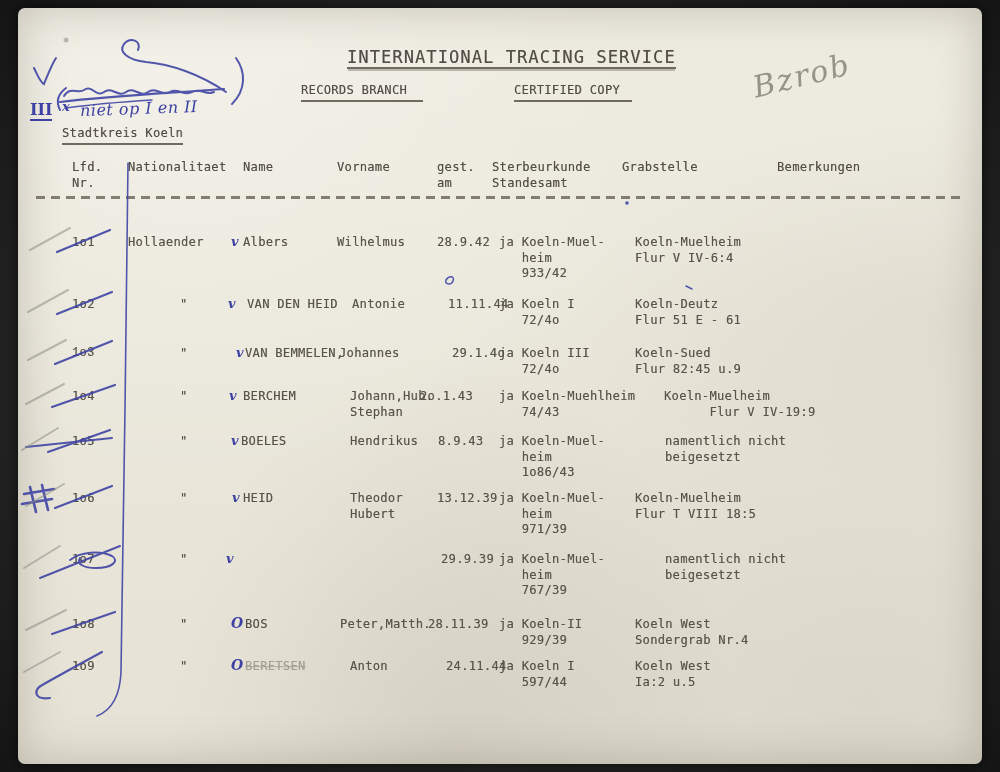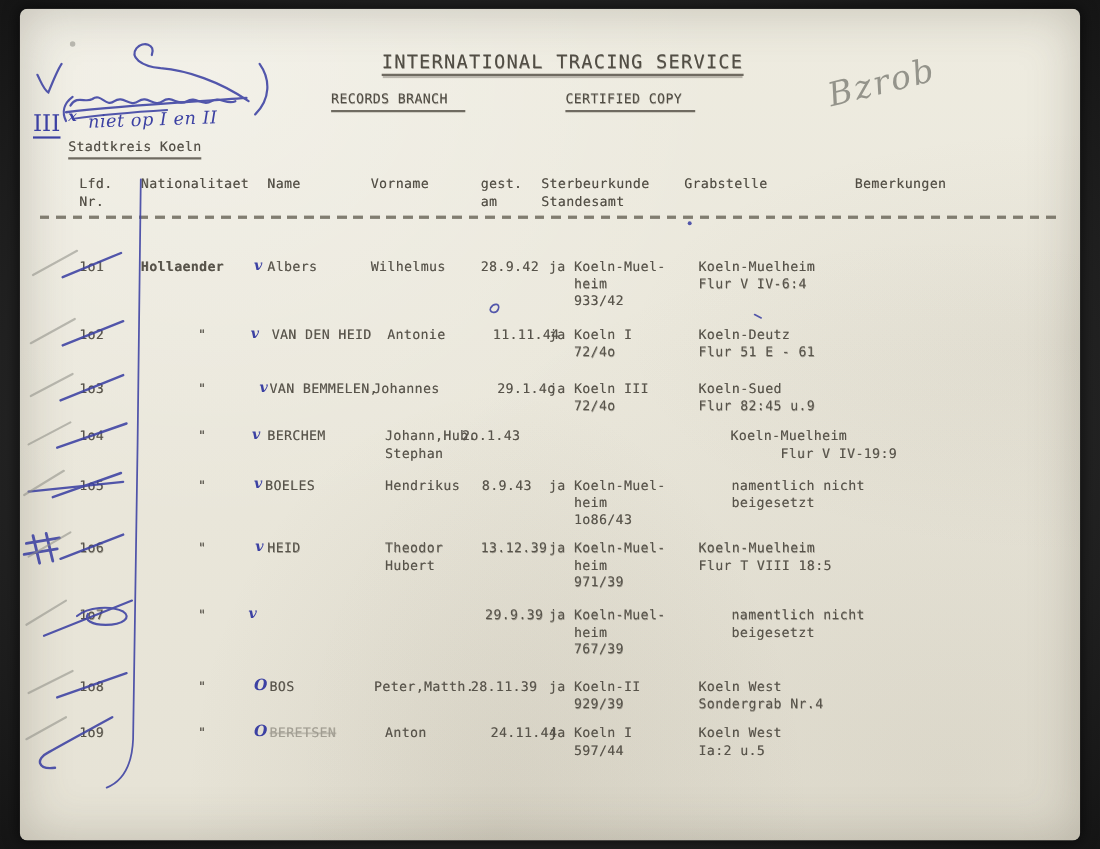--- a/index.html
+++ b/index.html
@@ -24,21 +24,21 @@
   .title{font-size:17px;letter-spacing:1.1px;
      box-shadow:0 3px 0 -1px rgba(88,84,74,.35);}
   .dashrule{position:absolute;left:36px;top:196px;width:930px;height:2.5px;z-index:2;
      background:repeating-linear-gradient(90deg,#6e6a5d 0 9px,transparent 9px 15px);
      opacity:.85;}
   .ink{position:absolute;z-index:4;color:#3c41a3;
      font-family:"DejaVu Serif",serif;font-style:italic;white-space:pre;}
   .mark-v{font-size:13px;font-weight:bold;}
   .mark-o{font-size:14px;font-weight:bold;}
   .script{font-size:16px;letter-spacing:.5px;transform:rotate(-2deg);}
-  .roman{font-size:21px;font-weight:normal;font-style:normal;
+  .roman{font-size:16px;font-weight:bold;font-style:normal;
      border-bottom:2px solid #3c41a3;}
   .pencil{position:absolute;z-index:4;color:#77776f;opacity:.75;
      font-family:"DejaVu Serif",serif;font-style:italic;font-size:30px;
      transform:rotate(-14deg);letter-spacing:2px;}
   .faded{opacity:.45;text-decoration:line-through;
      text-decoration-color:rgba(86,82,74,.55);}
   svg.overlay{position:absolute;left:0;top:0;z-index:5;pointer-events:none;}
 </style>
 </head>
 <body>
@@ -64,21 +64,21 @@
   <div class="c hd" style="left:337px;top:160px;">Vorname</div>
   <div class="c hd" style="left:437px;top:160px;">gest.
 am</div>
   <div class="c hd" style="left:492px;top:160px;">Sterbeurkunde
 Standesamt</div>
   <div class="c hd" style="left:622px;top:160px;">Grabstelle</div>
   <div class="c hd" style="left:777px;top:160px;">Bemerkungen</div>
   <div class="dashrule"></div>
 
   <div class="c" style="left:72px;top:235px;">1o1</div>
-  <div class="c" style="left:128px;top:235px;font-weight:bold;">Hollaender</div>
+  <div class="c" style="left:128px;top:235px;">Hollaender</div>
   <div class="ink mark-v" style="left:231px;top:234px;">v</div>
   <div class="c" style="left:243px;top:235px;">Albers</div>
   <div class="c" style="left:337px;top:235px;">Wilhelmus</div>
   <div class="c" style="left:437px;top:235px;">28.9.42</div>
   <div class="c" style="left:499px;top:235px;">ja Koeln-Muel-
    heim
    933/42</div>
   <div class="c" style="left:635px;top:235px;">Koeln-Muelheim
 Flur V IV-6:4</div>
 
@@ -86,38 +86,40 @@
   <div class="c" style="left:180px;top:297px;">"</div>
   <div class="ink mark-v" style="left:228px;top:296px;">v</div>
   <div class="c" style="left:247px;top:297px;">VAN DEN HEID</div>
   <div class="c" style="left:352px;top:297px;">Antonie</div>
   <div class="c" style="left:448px;top:297px;">11.11.44</div>
   <div class="c" style="left:499px;top:297px;">ja Koeln I
    72/4o</div>
   <div class="c" style="left:635px;top:297px;">Koeln-Deutz
 Flur 51 E - 61</div>
 
-  <div class="c" style="left:72px;top:346px;">1o3</div>
+  <div class="c" style="left:72px;top:346px;font-family:Liberation Mono, monospace;">1o3</div>
   <div class="c" style="left:180px;top:346px;">"</div>
   <div class="ink mark-v" style="left:236px;top:345px;">v</div>
   <div class="c" style="left:245px;top:346px;">VAN BEMMELEN,</div>
   <div class="c" style="left:339px;top:346px;">Johannes</div>
   <div class="c" style="left:452px;top:346px;">29.1.4o</div>
   <div class="c" style="left:499px;top:346px;">ja Koeln III
    72/4o</div>
   <div class="c" style="left:635px;top:346px;">Koeln-Sued
 Flur 82:45 u.9</div>
 
   <div class="c" style="left:72px;top:389px;">1o4</div>
   <div class="c" style="left:180px;top:389px;">"</div>
   <div class="ink mark-v" style="left:229px;top:388px;">v</div>
   <div class="c" style="left:243px;top:389px;">BERCHEM</div>
   <div class="c" style="left:350px;top:389px;">Johann,Hub.
 Stephan</div>
   <div class="c" style="left:420px;top:389px;">2o.1.43</div>
+  <div class="c" style="left:499px;top:389px;">ja Koeln-Muehlheim
+   74/43</div>
   <div class="c" style="left:664px;top:389px;">Koeln-Muelheim
       Flur V IV-19:9</div>
 
   <div class="c" style="left:72px;top:434px;">1o5</div>
   <div class="c" style="left:180px;top:434px;">"</div>
   <div class="ink mark-v" style="left:231px;top:433px;">v</div>
   <div class="c" style="left:241px;top:434px;">BOELES</div>
   <div class="c" style="left:350px;top:434px;">Hendrikus</div>
   <div class="c" style="left:438px;top:434px;text-align:right;">8.9.43</div>
   <div class="c" style="left:499px;top:434px;">ja Koeln-Muel-

